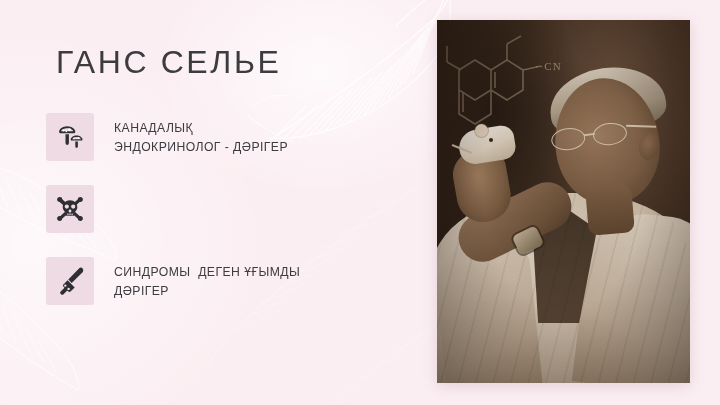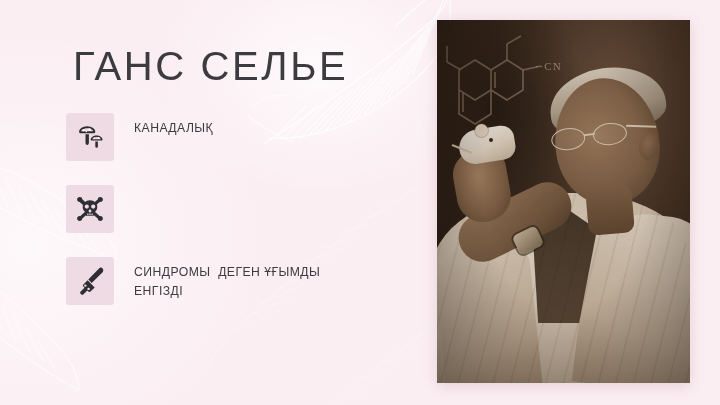--- a/index.html
+++ b/index.html
@@ -20,27 +20,27 @@
   .feather-bot   { top:300px;  left:300px; opacity:.45; }
   .wash-l { position:absolute; left:0; top:0; width:300px; height:405px;
             background:radial-gradient(ellipse at 10% 60%, #ffffff9c 0%, #ffffff00 62%); }
   .wash-t { position:absolute; left:150px; top:-60px; width:340px; height:260px;
             background:radial-gradient(ellipse at 50% 50%, #ffffffb0 0%, #ffffff00 68%); }
   .wash-r { position:absolute; right:-40px; top:-40px; width:260px; height:480px;
             background:radial-gradient(ellipse at 50% 40%, #f7e2ea00 0%, #f3d9e400 70%); }
 
   
   .title {
-    position:absolute; left:73px; top:44px;
-    font-size:40px; font-weight:300; letter-spacing:2.6px;
+    position:absolute; left:56px; top:44px;
+    font-size:32px; font-weight:300; letter-spacing:2.6px;
     color:#3b3b40; white-space:nowrap;
   }
 
   
-  .bullets { position:absolute; left:66px; top:113px; width:350px; }
+  .bullets { position:absolute; left:46px; top:113px; width:350px; }
   .bullet { display:flex; align-items:flex-start; margin-bottom:24px; }
   .bullet:last-child { margin-bottom:0; }
   .icon-box {
     width:48px; height:48px; flex:0 0 48px;
     background:#eedbe3; border-radius:3px;
     display:flex; align-items:center; justify-content:center;
   }
   .icon-box svg { display:block; }
   .bullet-text {
     margin-left:20px; padding-top:6px;
@@ -325,20 +325,21 @@
           <circle cx="12.3" cy="10.4" r=".8" fill="#fff"></circle>
           <path d="M22.6 14.4c-3.3 0-5.9 2.1-5.9 4 0 .8.6 1.2 1.5 1.2h8.8c.9 0 1.5-.4 1.5-1.2 0-1.9-2.6-4-5.9-4zm0 1.7c2.3 0 4.2 1.3 4.4 2.2h-8.8c.2-.9 2.1-2.2 4.4-2.2z"></path>
           <path d="M21.3 20.5h2.6v4.4c0 1.2-.5 1.9-1.3 1.9s-1.3-.7-1.3-1.9v-4.4z"></path>
           <circle cx="20.2" cy="17.3" r=".85" fill="#fff"></circle>
           <circle cx="24.6" cy="16.9" r=".95" fill="#fff"></circle>
         </g>
       </svg>
     </div>
     <div class="bullet-text">
       <span class="ln">КАНАДАЛЫҚ</span>
+      <span class="ln">ЭНДОКРИНОЛОГ - ДӘРІГЕР</span>
     </div>
   </div>
 
   <div class="bullet">
     <div class="icon-box">
       <svg width="32" height="32" viewBox="0 0 32 32">
         <g fill="#2f2f33">
           <path d="M7.6 4.4c-1.5 0-2.7 1.2-2.7 2.7 0 1 .5 1.8 1.3 2.3l4.3 3.9 2.3-2.4-4.1-3.8c-.1-.1-.1-.2-.1-.3 0-.5-.4-.9-.9-.9z" transform="rotate(0 16 16)"></path>
           <path d="M6.3 4.2a2.4 2.4 0 0 0-1.7 4.1l5.1 4.7 2.3-2.5L6.9 5.8a2.4 2.4 0 0 0-.6-1.6z" opacity="0"></path>
           <path d="M5.6 4.1c-1.4 0-2.5 1.1-2.5 2.5S4.2 9.1 5.6 9.1c.3 0 .6 0 .8-.1l4.7 4.3 2.2-2.4L8.1 6.3V6c0-1.2-1.1-1.9-2.5-1.9z"></path>
@@ -364,21 +365,21 @@
           <path d="M13.7 15.2l-2.4 2.4c-.5.5-.5 1.3 0 1.8l.6.6-1.6 1.6c-.5.5-.5 1.3 0 1.8l1.1 1.1-1.3 1.3-1-1c-.5-.5-1.3-.5-1.8 0l-2.6 2.6c-.5.5-.5 1.3 0 1.8l.6.6c.5.5 1.3.5 1.8 0l2.6-2.6c.2-.2.3-.4.4-.7l1.5 1.5c.5.5 1.3.5 1.8 0l1.6-1.6.6.6c.5.5 1.3.5 1.8 0l2.4-2.4-5.1-5.1-1.0-4.3z" opacity="0"></path>
           <path d="M13.6 15.3L9.4 19.5c-.6.6-.6 1.5 0 2.1l1.1 1.1-3.8 3.8c-.7.7-.7 1.8 0 2.4l.4.4c.7.7 1.8.7 2.4 0l3.8-3.8 1.1 1.1c.6.6 1.5.6 2.1 0l4.2-4.2-7.1-7.1z"></path>
           <circle cx="11.3" cy="20.6" r="1.2" fill="#eedbe3"></circle>
           <circle cx="14.6" cy="23.9" r="1.2" fill="#eedbe3"></circle>
           <path d="M16.6 16.4l-1.6 1.6 5.1 5.1 1.6-1.6z" fill="#eedbe3" opacity="0"></path>
         </g>
       </svg>
     </div>
     <div class="bullet-text">
       <span class="ln">СИНДРОМЫ  ДЕГЕН ҰҒЫМДЫ</span>
-      <span class="ln">ЕНГІЗДІ</span>
+      <span class="ln">ДӘРІГЕР</span>
     </div>
   </div>
 </div>
 
 <div class="photo">
   <div class="scene">
     <div class="bg-wall"></div>
     <div class="bg-wall2"></div>
 
     <svg class="chalk" viewBox="0 0 150 150">

